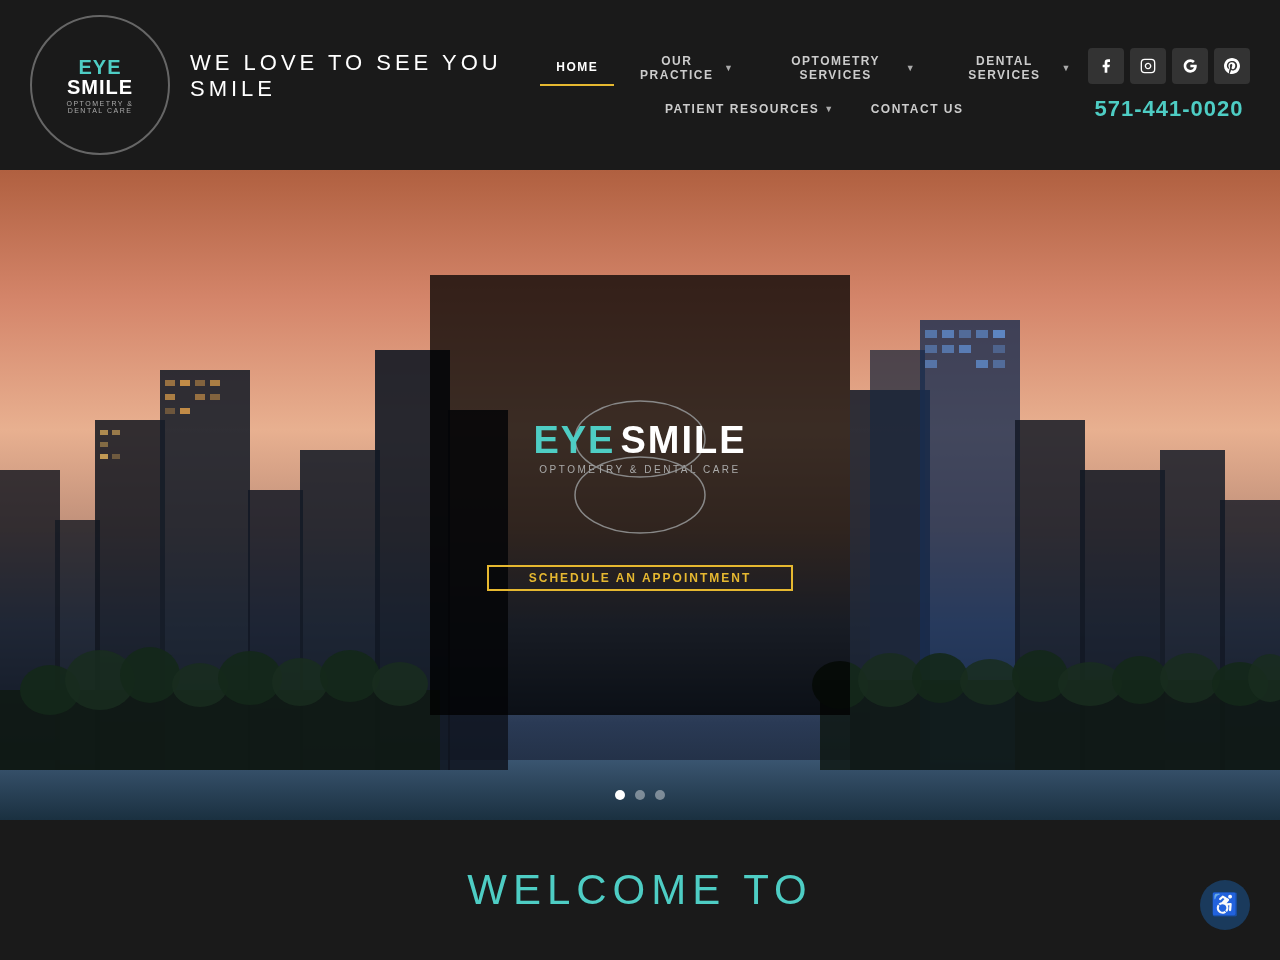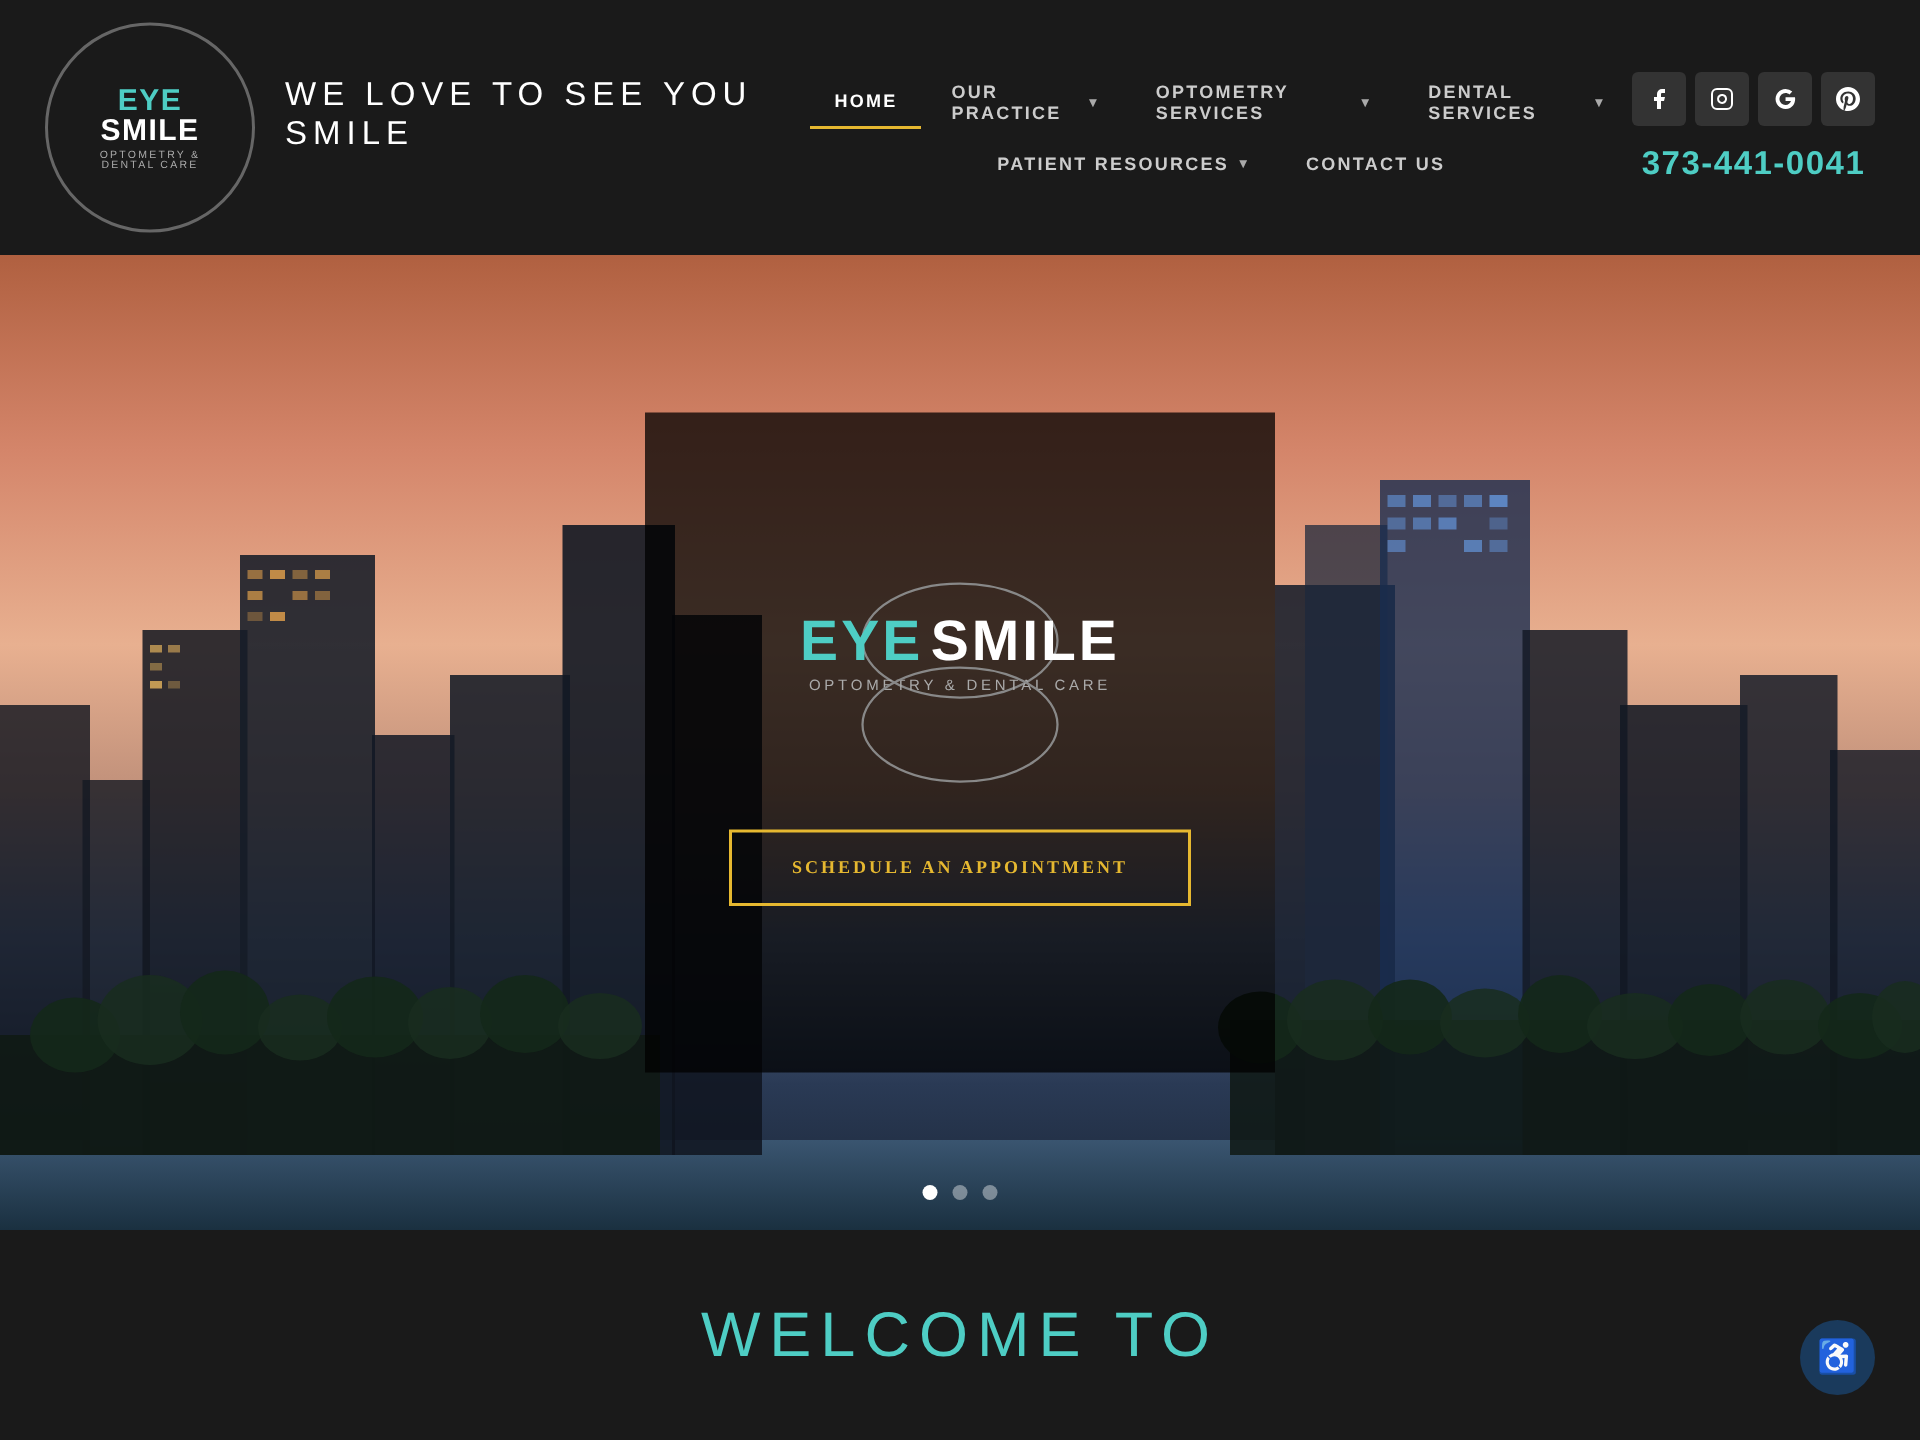--- a/index.html
+++ b/index.html
@@ -35,20 +35,21 @@
     .nav {
       display: flex;
       flex-direction: column;
       align-items: center;
       gap: 0;
     }
     .nav-row {
       display: flex;
       align-items: center;
       gap: 4px;
+      text-align: center;
     }
     .nav-item {
       color: #ccc;
       text-decoration: none;
       font-size: 12px;
       font-weight: 600;
       letter-spacing: 1.5px;
       text-transform: uppercase;
       padding: 10px 16px;
       display: flex;
@@ -126,23 +127,22 @@
       padding: 40px;
     }
     .schedule-btn {
       background: transparent;
       border: 2px solid #e6b830;
       color: #e6b830;
       font-size: 12px;
       font-weight: 700;
       letter-spacing: 2px;
       text-transform: uppercase;
-      padding: 16px 40px;
+      padding: 4px 40px;
       cursor: pointer;
-      font-family: Liberation Serif, serif;
     }
 
     
     .slider-dots {
       position: absolute;
       bottom: 20px;
       left: 50%;
       transform: translateX(-50%);
       display: flex;
       gap: 10px;
@@ -277,21 +277,21 @@
         <svg width="16" height="16" viewBox="0 0 24 24" fill="white">
             <path d="M12.545 10.239v3.821h5.445c-.712 2.315-2.647 3.972-5.445 3.972a6.033 6.033 0 1 1 0-12.064c1.498 0 2.866.549 3.921 1.453l2.814-2.814A9.969 9.969 0 0 0 12.545 2C7.021 2 2.543 6.477 2.543 12s4.478 10 10.002 10c8.396 0 10.249-7.85 9.426-11.748l-9.426-.013z"></path>
           </svg>
       </div>
       <div class="social-icon">
         <svg width="16" height="16" viewBox="0 0 24 24" fill="white">
             <path d="M12 0C5.373 0 0 5.373 0 12c0 5.084 3.163 9.426 7.627 11.174-.105-.949-.2-2.405.042-3.441.218-.937 1.407-5.965 1.407-5.965s-.359-.719-.359-1.782c0-1.668.967-2.914 2.171-2.914 1.023 0 1.518.769 1.518 1.69 0 1.029-.655 2.568-.994 3.995-.283 1.194.599 2.169 1.777 2.169 2.133 0 3.772-2.249 3.772-5.495 0-2.873-2.064-4.882-5.012-4.882-3.414 0-5.418 2.561-5.418 5.207 0 1.031.397 2.138.893 2.738a.36.36 0 0 1 .083.345l-.333 1.36c-.053.22-.174.267-.402.161-1.499-.698-2.436-2.889-2.436-4.649 0-3.785 2.75-7.262 7.929-7.262 4.163 0 7.398 2.967 7.398 6.931 0 4.136-2.607 7.464-6.227 7.464-1.216 0-2.359-.632-2.75-1.378l-.748 2.853c-.271 1.043-1.002 2.35-1.492 3.146C9.57 23.812 10.763 24 12 24c6.627 0 12-5.373 12-12S18.627 0 12 0z"></path>
           </svg>
       </div>
     </div>
-    <div class="phone-number">373-441-0041</div>
+    <div class="phone-number">571-441-0020</div>
   </div>
 </div>
 
 <div class="hero">
 
   <div class="city-bg"></div>
 
   <svg class="hero-cityscape" viewBox="0 0 1280 650" preserveAspectRatio="none">
 
     <defs>

